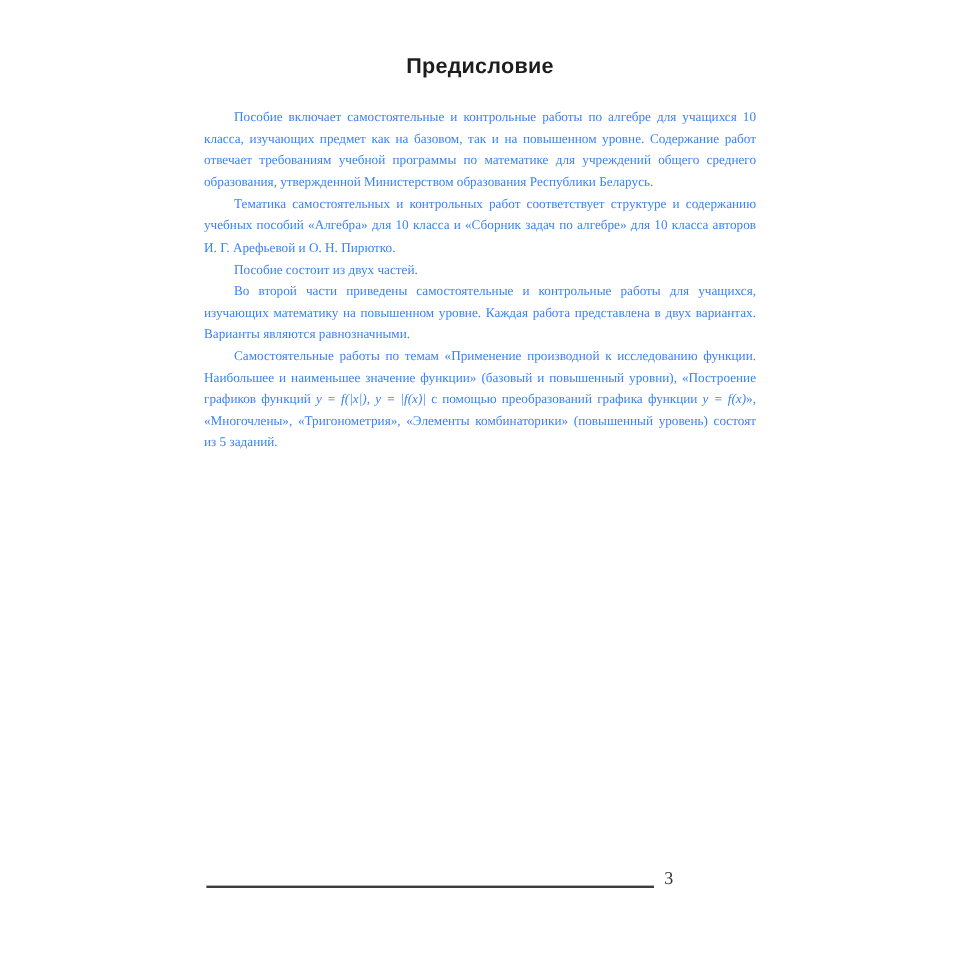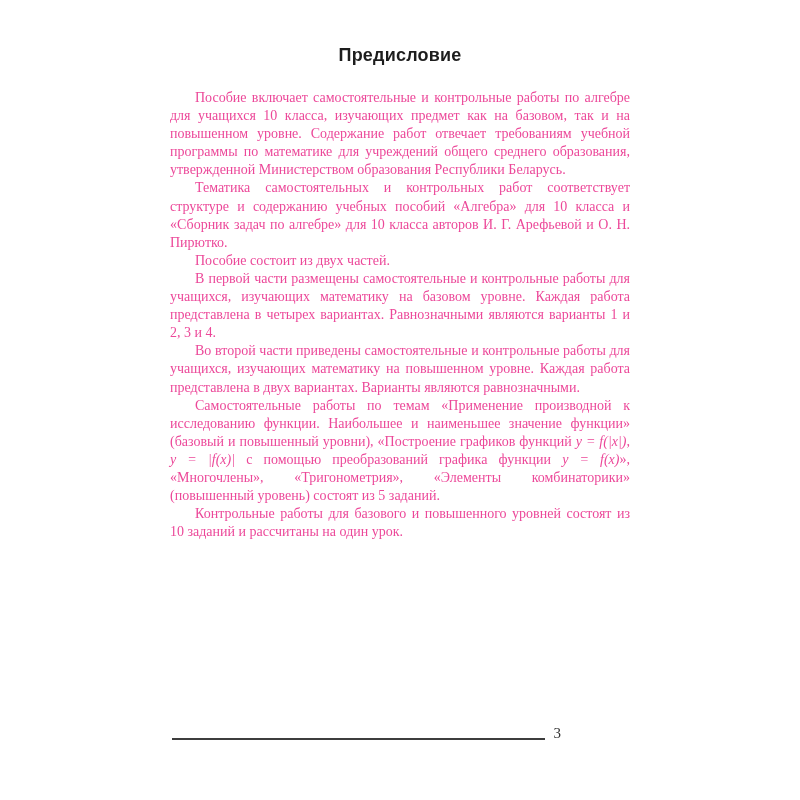--- a/index.html
+++ b/index.html
@@ -26,23 +26,23 @@
     font-weight: 700;
     font-size: 18px;
     line-height: 22px;
     color: #1d1d1d;
     text-align: center;
     margin: 0 0 23px 0;
     letter-spacing: 0.2px;
   }
   .body-text {
     font-family: "Liberation Serif", "DejaVu Serif", serif;
-    font-size: 14px;
+    font-size: 11px;
     line-height: 18.1px;
-    color: #ec4899;
+    color: #3b82f6;
   }
   .body-text p {
     margin: 0;
     text-indent: 25px;
     text-align: justify;
   }
   .math {
     font-style: italic;
     white-space: nowrap;
   }
@@ -71,26 +71,24 @@
 </head>
 <body>
 
 <div class="page">
   <div class="content">
     <h1 class="doc-title">Предисловие</h1>
     <div class="body-text">
       <p>Пособие включает самостоятельные и контрольные работы по алгебре для учащихся 10 класса, изучающих предмет как на базовом, так и на повышенном уровне. Содержание работ отвечает требованиям учебной программы по математике для учреждений общего среднего образования, утвержденной Министерством образования Республики Беларусь.</p>
       <p>Тематика самостоятельных и контрольных работ соответствует структуре и содержанию учебных пособий «Алгебра» для 10 класса и «Сборник задач по алгебре» для 10 класса авторов И. Г. Арефьевой и О. Н. Пирютко.</p>
       <p>Пособие состоит из двух частей.</p>
-      <p>В первой части размещены самостоятельные и контрольные работы для учащихся, изучающих математику на базовом уровне. Каждая работа представлена в четырех вариантах. Равнозначными являются варианты 1 и 2, 3 и 4.</p>
       <p>Во второй части приведены самостоятельные и контрольные работы для учащихся, изучающих математику на повышенном уровне. Каждая работа представлена в двух вариантах. Варианты являются равнозначными.</p>
       <p>
         <span>Самостоятельные работы по темам «Применение производной к исследованию функции. Наибольшее и наименьшее значение функции» (базовый и повышенный уровни), «Построение графиков функций </span><span class="math">y = f(|x|)</span><span>, </span><span class="math">y = |f(x)|</span><span> с помощью преобразований графика функции </span><span class="math">y = f(x)</span><span>», «Многочлены», «Тригонометрия», «Элементы комбинаторики» (повышенный уровень) состоят из 5 заданий.</span>
       </p>
-      <p>Контрольные работы для базового и повышенного уровней состоят из 10 заданий и рассчитаны на один урок.</p>
     </div>
   </div>
 
   <div class="footer">
     <div class="footer-rule"></div>
     <div class="page-number">3</div>
   </div>
 </div>
 
 </body></html>

